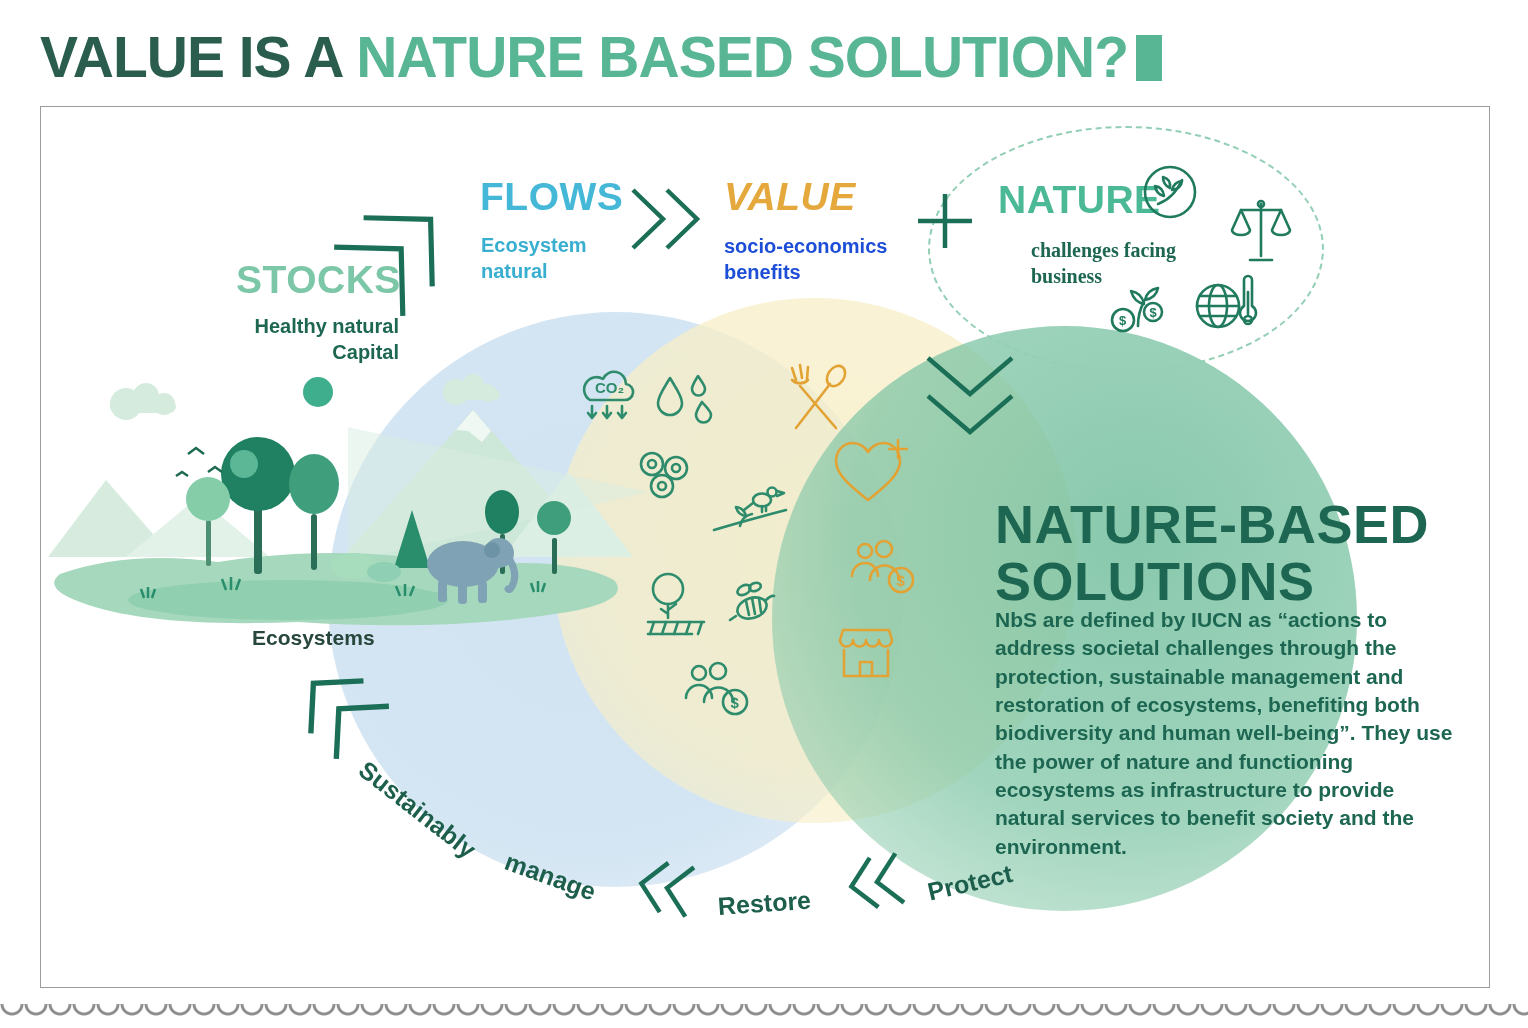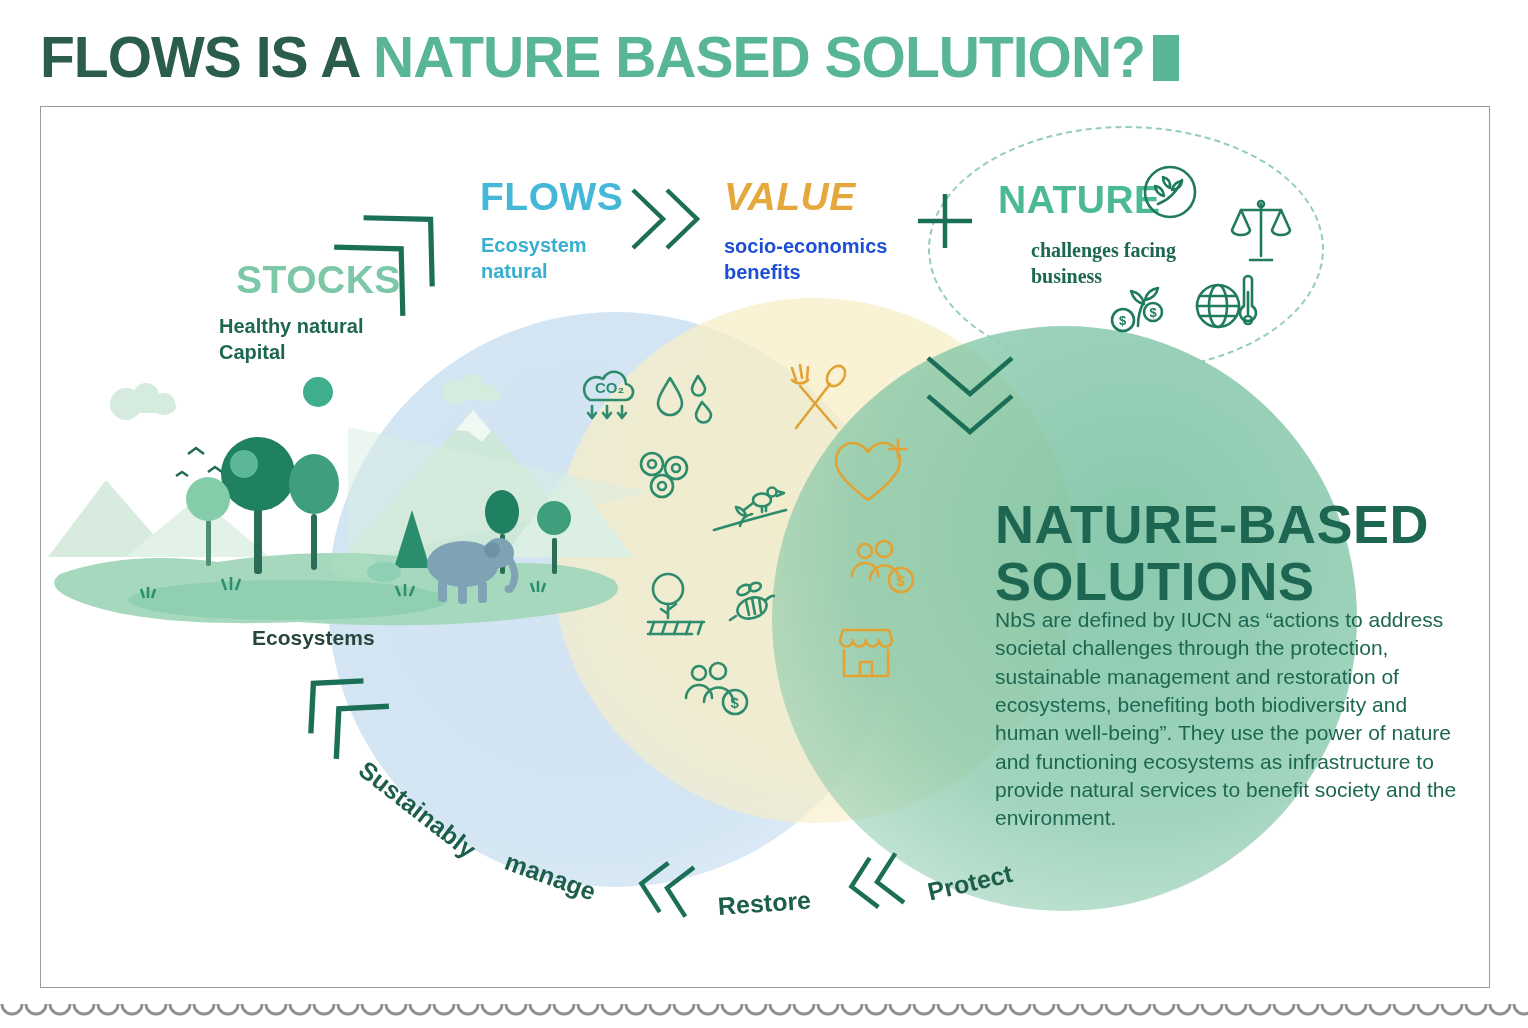--- a/index.html
+++ b/index.html
@@ -32,34 +32,34 @@
 
   .icn-g path,.icn-g circle,.icn-g ellipse,.icn-g polyline{fill:none;stroke:#2e8c6c;stroke-width:2.6;stroke-linecap:round;stroke-linejoin:round;}
   .icn-g text{fill:#2e8c6c;stroke:none;font-weight:700;font-size:15px;font-family:"Liberation Sans",sans-serif;}
   .icn-o path,.icn-o circle,.icn-o ellipse,.icn-o polyline{fill:none;stroke:#e2a234;stroke-width:2.6;stroke-linecap:round;stroke-linejoin:round;}
   .icn-o text{fill:#e2a234;stroke:none;font-weight:700;font-size:15px;font-family:"Liberation Sans",sans-serif;}
   .icn-d path,.icn-d circle,.icn-d ellipse,.icn-d polyline{fill:none;stroke:#1f7a5e;stroke-width:2.6;stroke-linecap:round;stroke-linejoin:round;}
   .icn-d text{fill:#1f7a5e;stroke:none;font-weight:700;font-size:13px;font-family:"Liberation Sans",sans-serif;}
 
   .eco-label{position:absolute;font-size:21px;font-weight:600;color:#27463c;}
   .nbs-h{font-size:54px;font-weight:700;color:#1d6752;line-height:1.06;font-stretch:condensed;letter-spacing:.5px;}
-  .nbs-b{font-size:21px;line-height:1.35;color:#1d6752;font-weight:400;}
+  .nbs-b{font-size:21px;line-height:1.35;color:#1d6752;font-weight:700;}
   .cyc{font-size:25px;font-weight:600;color:#1d5f4c;transform-origin:left center;white-space:nowrap;}
 
   .lace{position:absolute;left:0;top:1004px;width:100%;height:20px;background-repeat:repeat-x;
     background-image:radial-gradient(circle at 12px 0px, rgba(0,0,0,0) 8px, #8f8f8f 9px, #8f8f8f 11px, rgba(0,0,0,0) 12px);
     background-size:24px 20px;}
 </style>
 </head>
 <body>
 
 <div class="page">
 
   <h1 class="title">
-    <span>FLOWS IS A </span><span class="t-main">NATURE BASED SOLUTION?</span><span class="t-block"></span>
+    <span>VALUE IS A </span><span class="t-main">NATURE BASED SOLUTION?</span><span class="t-block"></span>
   </h1>
 
   <div class="frame"></div>
 
   <div class="circle c-blue"></div>
   <div class="circle c-yellow"></div>
   <div class="circle c-green"></div>
 
   <div class="abs ellipse-dashed" style="left:928px;top:126px;width:392px;height:242px;"></div>
 
@@ -114,21 +114,21 @@
     </g>
     <g stroke="#1f6b52" stroke-width="2.5" fill="none">
       <path d="M140,102 l8,-6 8,6"></path>
       <path d="M160,120 l7,-5 7,5"></path>
       <path d="M128,124 l6,-4 6,4"></path>
     </g>
   </svg>
   <div class="eco-label" style="left:252px;top:626px;">Ecosystems</div>
 
   <div class="kw kw-stocks" style="left:236px;top:258px;">STOCKS</div>
-  <div class="sub" style="left:219px;top:314px;width:180px;">Healthy natural Capital</div>
+  <div class="sub" style="left:219px;top:314px;width:180px;text-align:right;">Healthy natural Capital</div>
 
   <svg class="abs chev" style="left:342px;top:196px;width:120px;height:104px;transform:rotate(45deg);" viewBox="0 0 100 90">
     <polyline points="8,50 50,10 92,50"></polyline>
     <polyline points="8,86 50,46 92,86"></polyline>
   </svg>
 
   <div class="kw kw-flows" style="left:480px;top:175px;">FLOWS</div>
   <div class="sub sub-flows" style="left:481px;top:233px;width:130px;">Ecosystem natural</div>
 
   <svg class="abs chev" style="left:627px;top:186px;width:78px;height:66px;" viewBox="0 0 78 66">

